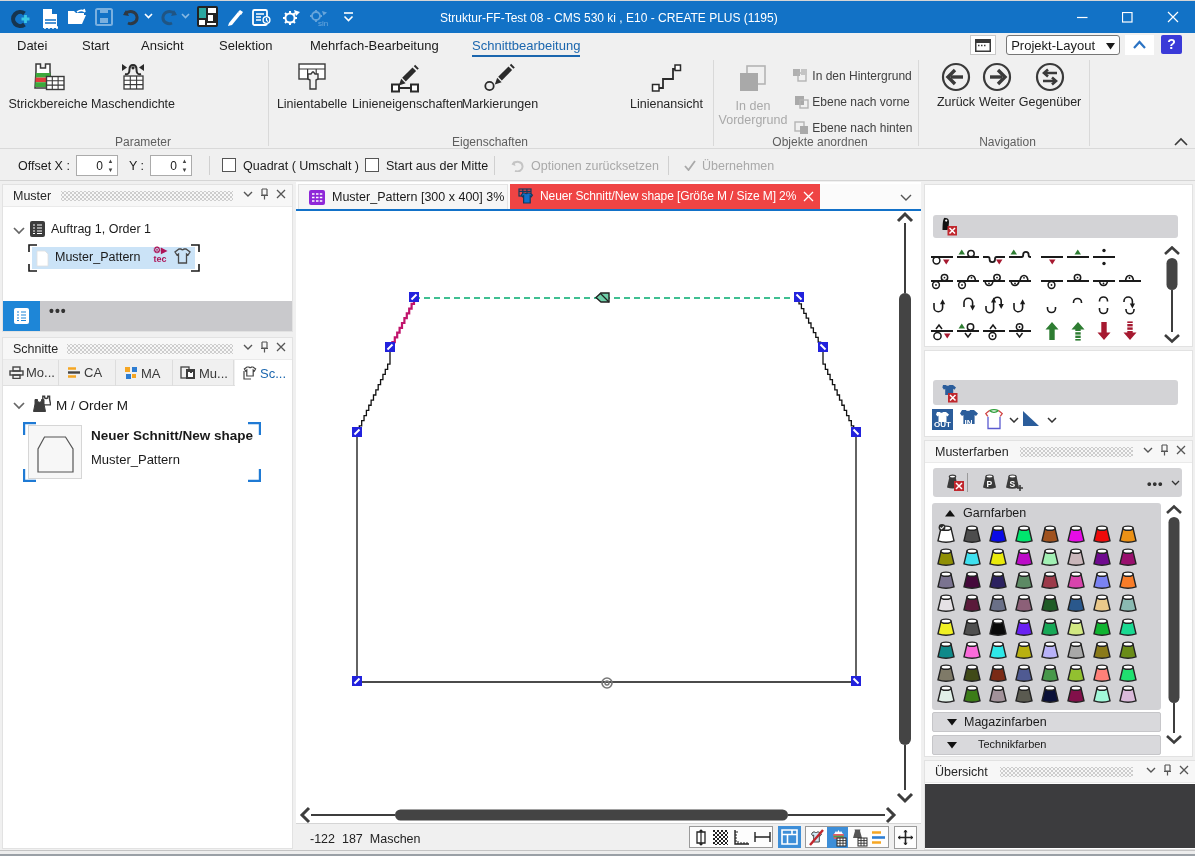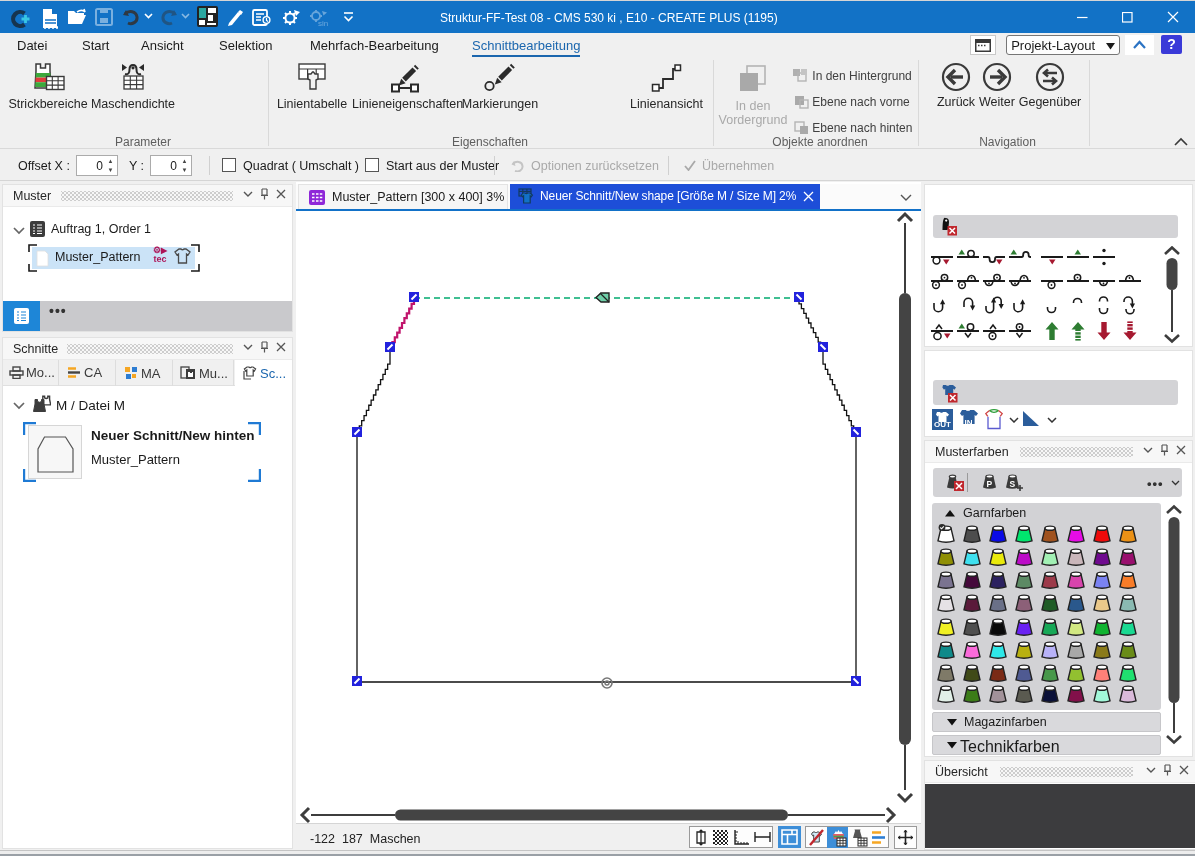--- a/index.html
+++ b/index.html
@@ -262,21 +262,21 @@
  <div class="olabel" style="left:129px">Y :</div>
  <div class="spin" style="left:150px">
       <span class="val">0</span>
       <span class="arr" style="top:1px">▲</span>
       <span class="arr" style="top:10px">▼</span>
     </div>
  <div class="vsep" style="left:209px"></div>
  <div class="cb" style="left:222px"></div>
     <div class="olabel" style="left:243px">Quadrat ( Umschalt )</div>
  <div class="cb" style="left:365px"></div>
-    <div class="olabel" style="left:386px">Start aus der Muster</div>
+    <div class="olabel" style="left:386px">Start aus der Mitte</div>
  <div class="vsep" style="left:494px"></div>
  <svg class="abs" style="left:510px;top:9px" width="15" height="13" viewBox="0 0 15 13" opacity="0.5">
       <path d="M4 2L1.5 5.5 5.5 7" fill="#999"></path>
       <path d="M3 5c3-3.5 9-2.5 9.5 2 .5 4-4 6.5-7.5 5" fill="none" stroke="#999" stroke-width="2"></path>
     </svg>
  <div class="olabel graylabel" style="left:531px">Optionen zurücksetzen</div>
  <div class="vsep" style="left:668px"></div>
  <svg class="abs" style="left:684px;top:10px" width="12" height="11" viewBox="0 0 12 11">
       <path d="M1 6l3.5 4L11 1" stroke="#a9a9a9" stroke-width="1.8" fill="none"></path>
     </svg>
@@ -372,43 +372,43 @@
  </div>
  <svg class="abs" style="left:10px;top:64px" width="12" height="8" viewBox="0 0 12 8">
       <path d="M1 1l5 5 5-5" stroke="#666" stroke-width="1.7" fill="none"></path>
     </svg>
  <svg class="abs" style="left:28px;top:56px" width="20" height="19" viewBox="0 0 20 19">
       <g fill="none" stroke="#3c3c3c" stroke-width="1.4">
         <path d="M8.5 12.5L9.6 7V3.8h1.8v1.7q1.6 1.2 3.2 0V3.8h1.8V7l1.1 5.5z" transform="translate(2.2,-1.6)"></path>
       </g>
       <path d="M2.5 17.5L4 10V5.5h2.5v2q2 1.5 4 0v-2H13V10l1.5 7.5z" fill="#3c3c3c" stroke="#3c3c3c" stroke-width="1"></path>
     </svg>
- <div class="abs" style="left:53px;top:60px;font-size:13.5px">M / Datei M</div>
+ <div class="abs" style="left:53px;top:60px;font-size:13.5px">M / Order M</div>
  <div class="abs" style="left:25px;top:87px;width:54px;height:54px;background:#f7f7f7;border:1px solid #d6d6d6"><svg width="54" height="54" viewBox="0 0 54 54">
         <path d="M9 46V23l6.5-12h21L44 23v23z" fill="none" stroke="#555" stroke-width="1.2"></path>
       </svg></div>
- <div class="abs" style="left:88px;top:90px;font-size:13.5px;font-weight:bold">Neuer Schnitt/New hinten</div>
+ <div class="abs" style="left:88px;top:90px;font-size:13.5px;font-weight:bold">Neuer Schnitt/New shape</div>
  <div class="abs" style="left:88px;top:114px;font-size:13px">Muster_Pattern</div>
  <div class="abs" style="left:177px;top:113px;width:13px;height:17px;background:#fff"></div>
  <svg class="abs" style="left:20px;top:84px" width="238px" height="60px" viewBox="0 0 238 60" fill="none" stroke="#1f7ad4" stroke-width="2.4">
       <path d="M1 13V1h12M225 1h12v12M237 47v12h-12M13 59H1V47"></path>
     </svg>
 </div>
 
 <div class="abs" style="left:296px;top:182px;width:625px;height:674px;background:#fff">
 
  <div class="abs" style="left:0;top:2px;width:625px;height:25px;background:#fbfbfb">
   <div class="abs" style="left:2px;top:0;width:210px;height:25px;background:#f6f6f6;border:1px solid #e3e3e3;border-bottom:none">
    <svg class="abs" style="left:10px;top:5px" width="16" height="15" viewBox="0 0 16 15">
           <rect width="16" height="15" rx="2" fill="#8e27d8"></rect>
           <path d="M3 4h2.5M7 4h2.5M10.8 4h2.5M3 7.5h2.5M7 7.5h2.5M10.8 7.5h2.5M3 11h2.5M7 11h2.5M10.8 11h2.5" stroke="#fff" stroke-width="1.7"></path>
         </svg>
    <div class="abs" style="left:33px;top:5px;font-size:12.5px;white-space:nowrap">Muster_Pattern [300 x 400] 3%</div>
   </div>
-  <div class="abs" style="left:214px;top:0;width:310px;height:25px;background:#1d4ed8;color:#fff">
+  <div class="abs" style="left:214px;top:0;width:310px;height:25px;background:#ef4444;color:#fff">
    <svg class="abs" style="left:8px;top:4px" width="17" height="17" viewBox="0 0 17 17">
           <g fill="none" stroke="#123a5e" stroke-width="1.2">
             <rect x="1" y="1" width="12" height="7"></rect>
             <path d="M1 3.4h12M4.8 1v6.8M8.9 1v6.8"></path>
             <path d="M5 5h2c0 .7 2.6.7 2.6 0H12l2.4 2-1.2 1.8-1-.9V15H5.6V7.9l-1 .9L3.4 7z" fill="#1271c8"></path>
           </g>
         </svg>
    <div class="abs" style="left:30px;top:5px;font-size:12px;letter-spacing:-0.1px;white-space:nowrap">Neuer Schnitt/New shape [Größe M / Size M] 2%</div>
    <svg class="abs" style="left:293px;top:7px" width="11" height="11" viewBox="0 0 11 11">
           <path d="M1 1l9 9M10 1l-9 9" stroke="#fff" stroke-width="1.3"></path>
@@ -809,21 +809,21 @@
  <div class="abs" style="left:7px;top:271px;width:229px;height:20px;background:#d9d9dc;border:1px solid #c6c6c9;border-radius:2px">
   <svg class="abs" style="left:14px;top:6px" width="10" height="7" viewBox="0 0 10 7">
         <path d="M0 0h10L5 6.5z" fill="#111"></path>
       </svg>
   <div class="abs" style="left:31px;top:2px;font-size:12.5px">Magazinfarben</div>
  </div>
  <div class="abs" style="left:7px;top:294px;width:229px;height:20px;background:#d9d9dc;border:1px solid #c6c6c9;border-radius:2px">
   <svg class="abs" style="left:14px;top:6px" width="10" height="7" viewBox="0 0 10 7">
         <path d="M0 0h10L5 6.5z" fill="#111"></path>
       </svg>
-  <div class="abs" style="left:27px;top:2px;font-size:16px">Technikfarben</div>
+  <div class="abs" style="left:45px;top:2px;font-size:11px">Technikfarben</div>
  </div>
 </div>
 <svg class="abs" style="left:1164px;top:503px" width="20" height="245" viewBox="0 0 20 245">
  <path d="M3 10l7-6.5L17 10" fill="none" stroke="#3d3d3d" stroke-width="2.6"></path>
  <rect x="4.5" y="14" width="11" height="186" rx="5.5" fill="#444"></rect>
  <path d="M10 200v30" stroke="#3d3d3d" stroke-width="2"></path>
  <path d="M3 233l7 6.5 7-6.5" fill="none" stroke="#3d3d3d" stroke-width="2.6"></path>
 </svg>
 <div class="abs" style="left:935px;top:524px"><svg width="22" height="20" viewBox="0 0 22 20">
       <path d="M6 4.2 L3 16.8 Q11 19.6 19 16.8 L16 4.2 Z" fill="#ffffff" stroke="#222" stroke-width="1.4"></path>

